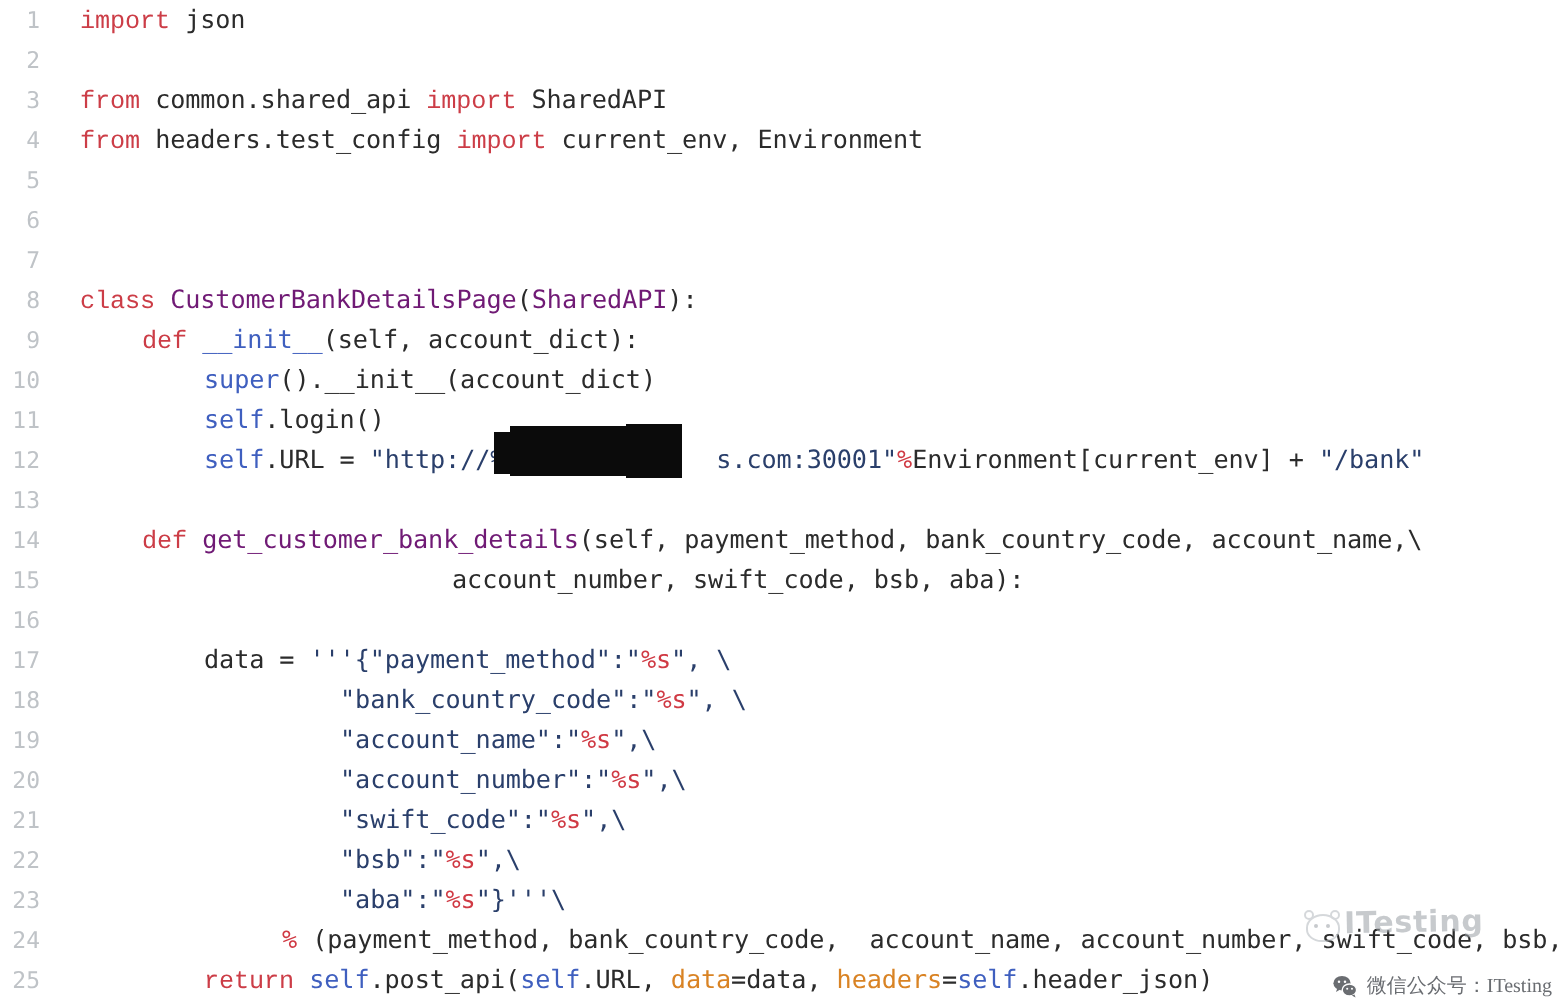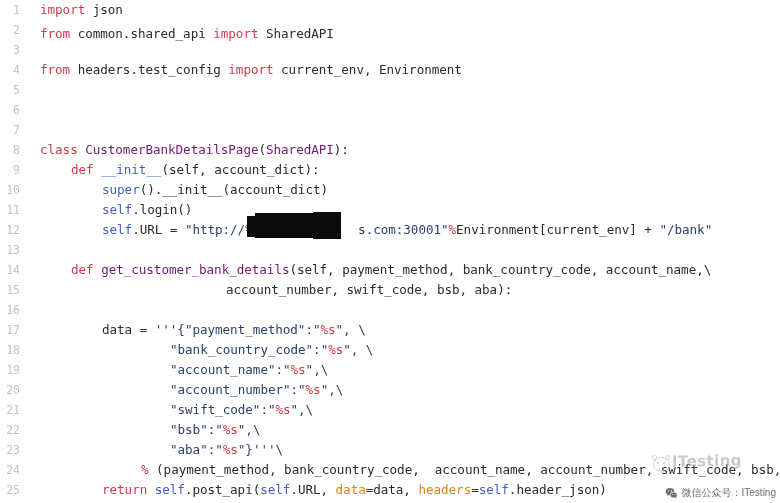--- a/index.html
+++ b/index.html
@@ -61,21 +61,21 @@
     height: 20px;
     line-height: 20px;
     white-space: pre;
     font-family: "DejaVu Sans Mono", "Liberation Mono", monospace;
     font-size: 12.6px;
     color: #2b2b2b;
     letter-spacing: -0.05px;
   }
 
   
-  .kw   { color: #cc3d47; }          
+  .kw   { color: #cc3d47; font-family: Liberation Mono, monospace; }          
   .self { color: #3f5fbf; }          
   .cls  { color: #701a75; }          
   .str  { color: #2a3f6b; }          
   .pct  { color: #d03a44; }          
   .kwarg{ color: #d98324; margin-top: 44px; }          
   .plain{ color: #2b2b2b; }
 
   
   .redact {
     position: absolute;
@@ -141,21 +141,21 @@
   
   .badge {
     position: absolute;
     right: 4px;
     bottom: 3px;
     z-index: 7;
     display: flex;
     align-items: center;
     gap: 4px;
     color: #5e6166;
-    font-family: Liberation Sans, sans-serif;
+    font-family: Liberation Serif, serif;
     font-size: 10px;
     opacity: 0.92;
   }
   .badge svg { display: block; }
 </style>
 </head>
 <body>
 
 <div class="editor">
 
@@ -186,21 +186,21 @@
     <div class="ln" style="top:460px">24</div>
     <div class="ln" style="top:480px">25</div>
   </div>
 
   <div class="code">
 
     <div class="line" style="top:0px"><span class="kw">import</span><span class="plain"> json</span></div>
 
     <div class="line" style="top:20px"></div>
 
-    <div class="line" style="top:24px"><span class="kw">from</span><span class="plain"> common.shared_api </span><span class="kw">import</span><span class="plain"> SharedAPI</span></div>
+    <div class="line" style="top:40px"><span class="kw">from</span><span class="plain"> common.shared_api </span><span class="kw">import</span><span class="plain"> SharedAPI</span></div>
 
     <div class="line" style="top:60px"><span class="kw">from</span><span class="plain"> headers.test_config </span><span class="kw">import</span><span class="plain"> current_env, Environment</span></div>
 
 
     <div class="line" style="top:100px"></div>
     <div class="line" style="top:120px"></div>
 
     <div class="line" style="top:140px"><span class="kw">class</span><span class="cls"> CustomerBankDetailsPage</span><span class="plain">(</span><span class="cls">SharedAPI</span><span class="plain">):</span></div>
 
     <div class="line" style="top:160px; padding-left:31px"><span class="kw">def</span><span class="self"> __init__</span><span class="plain">(self, account_dict):</span></div>

